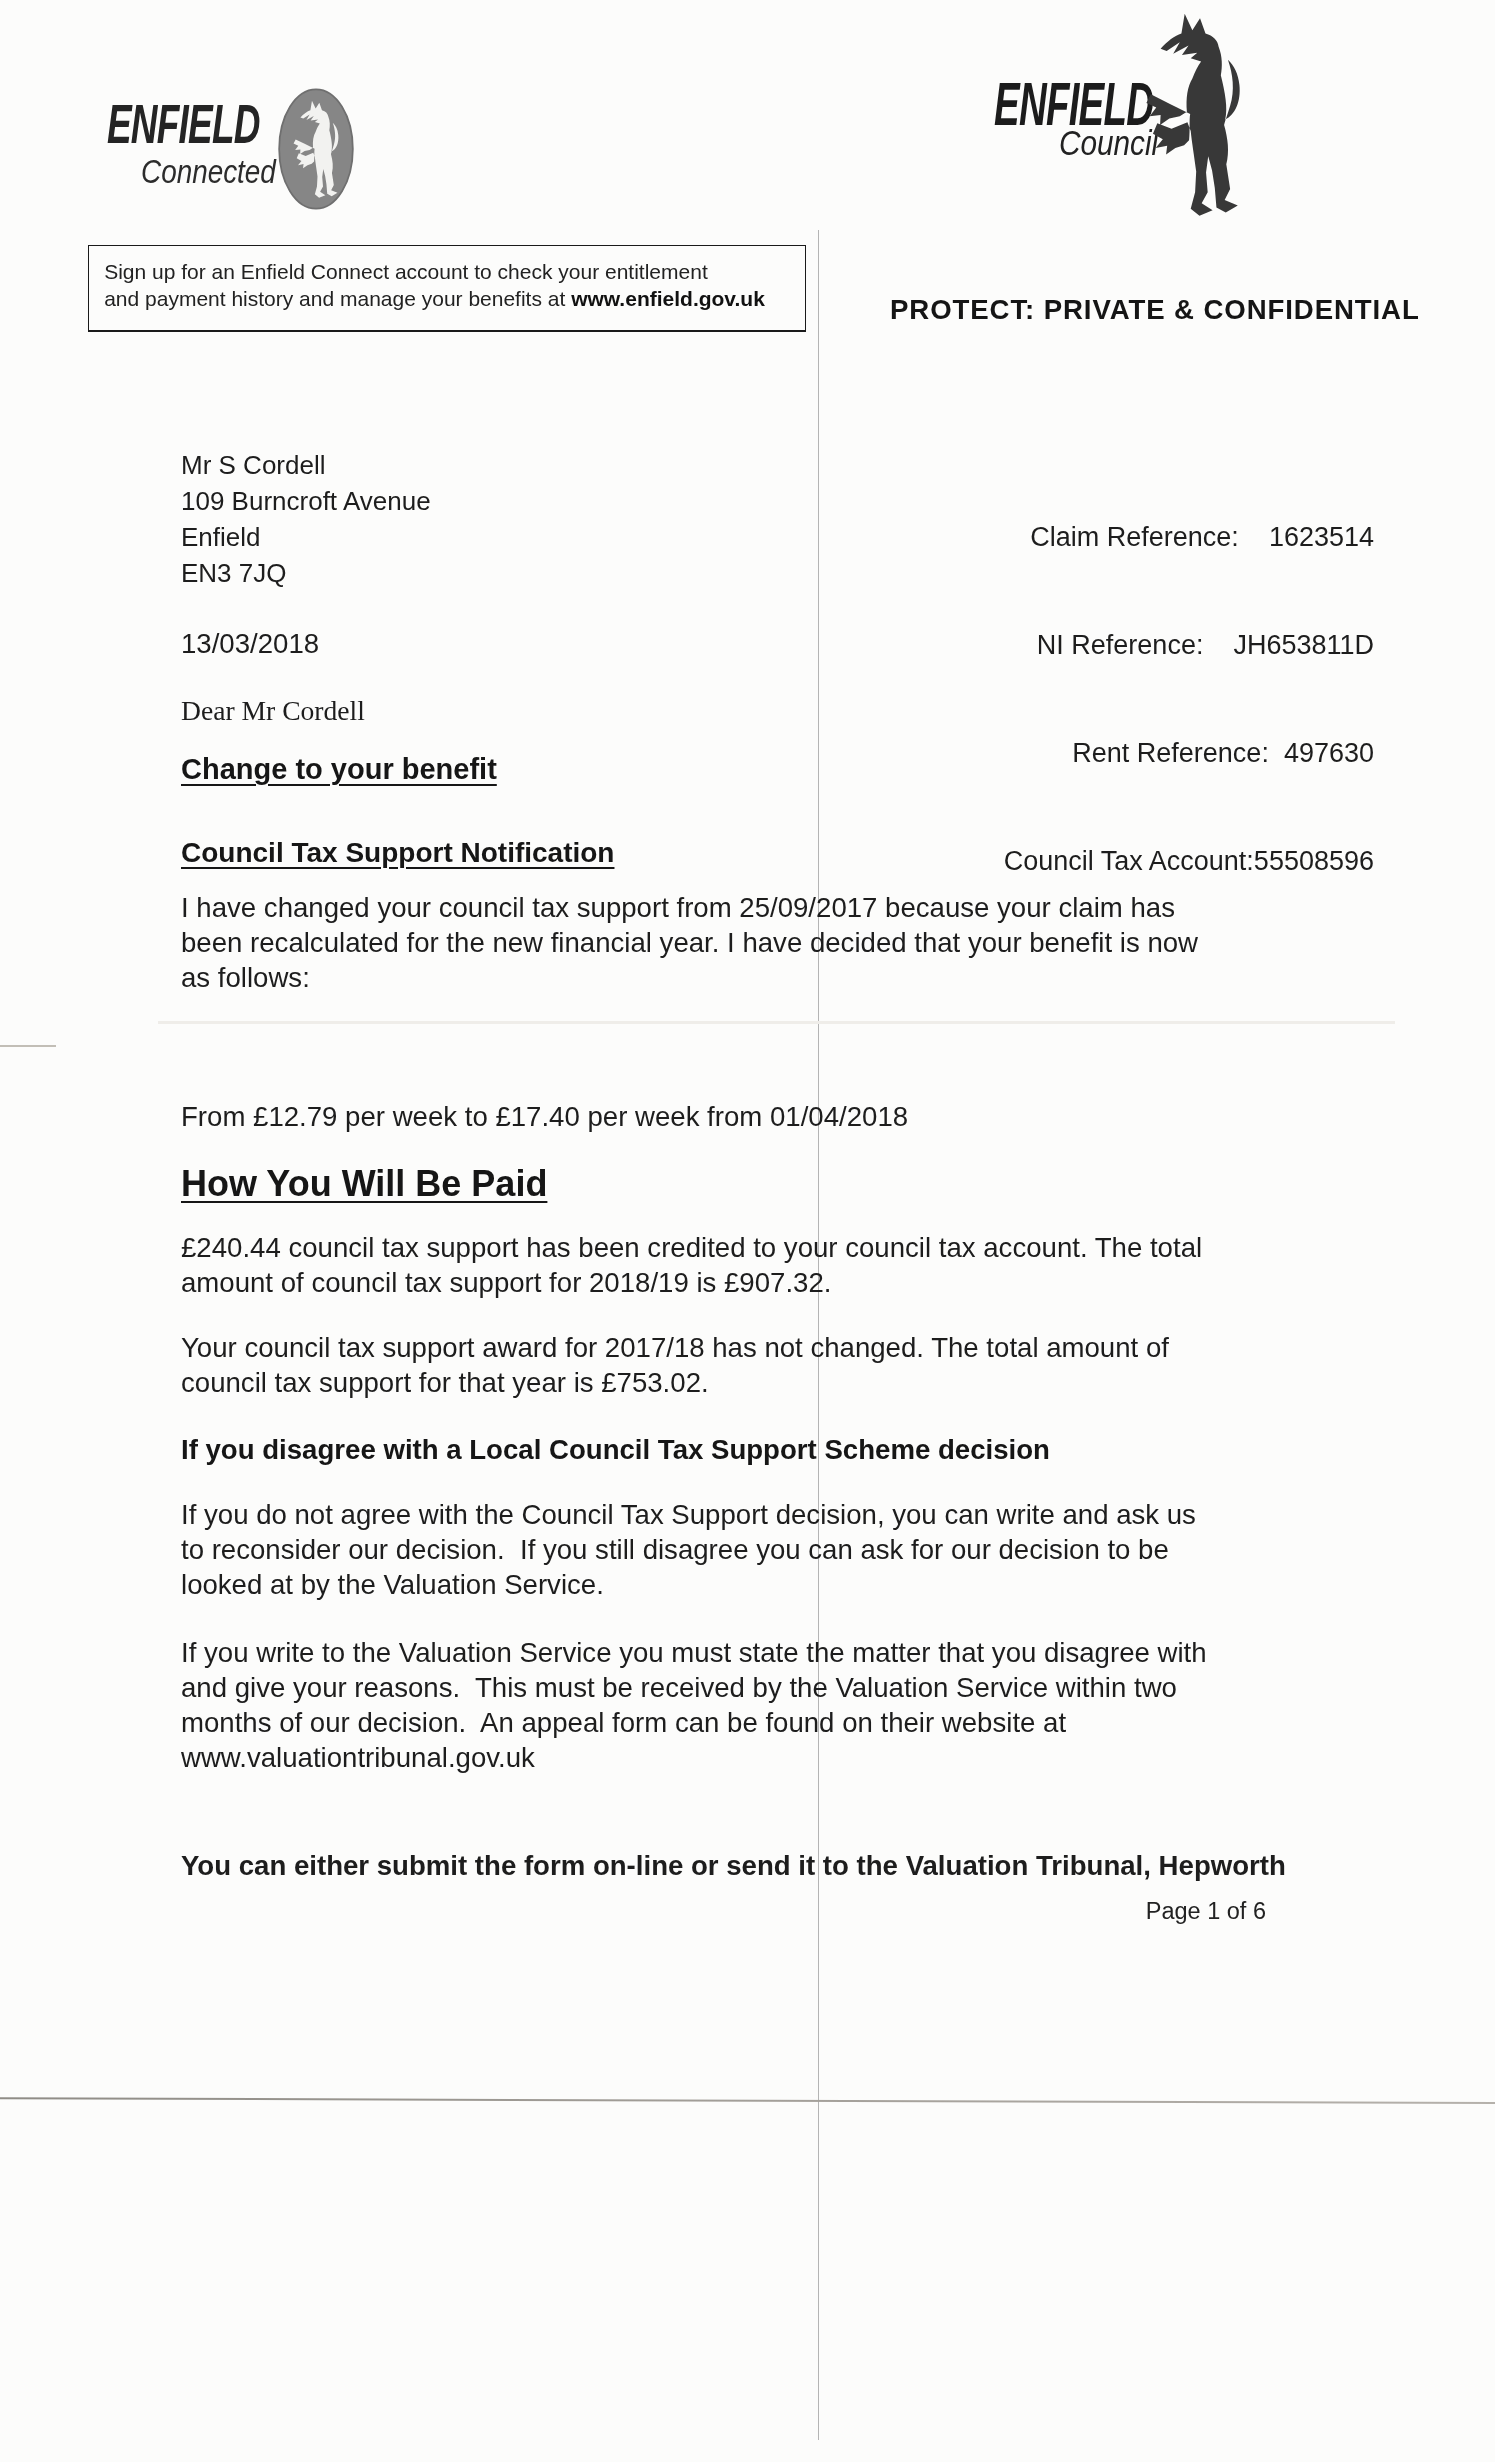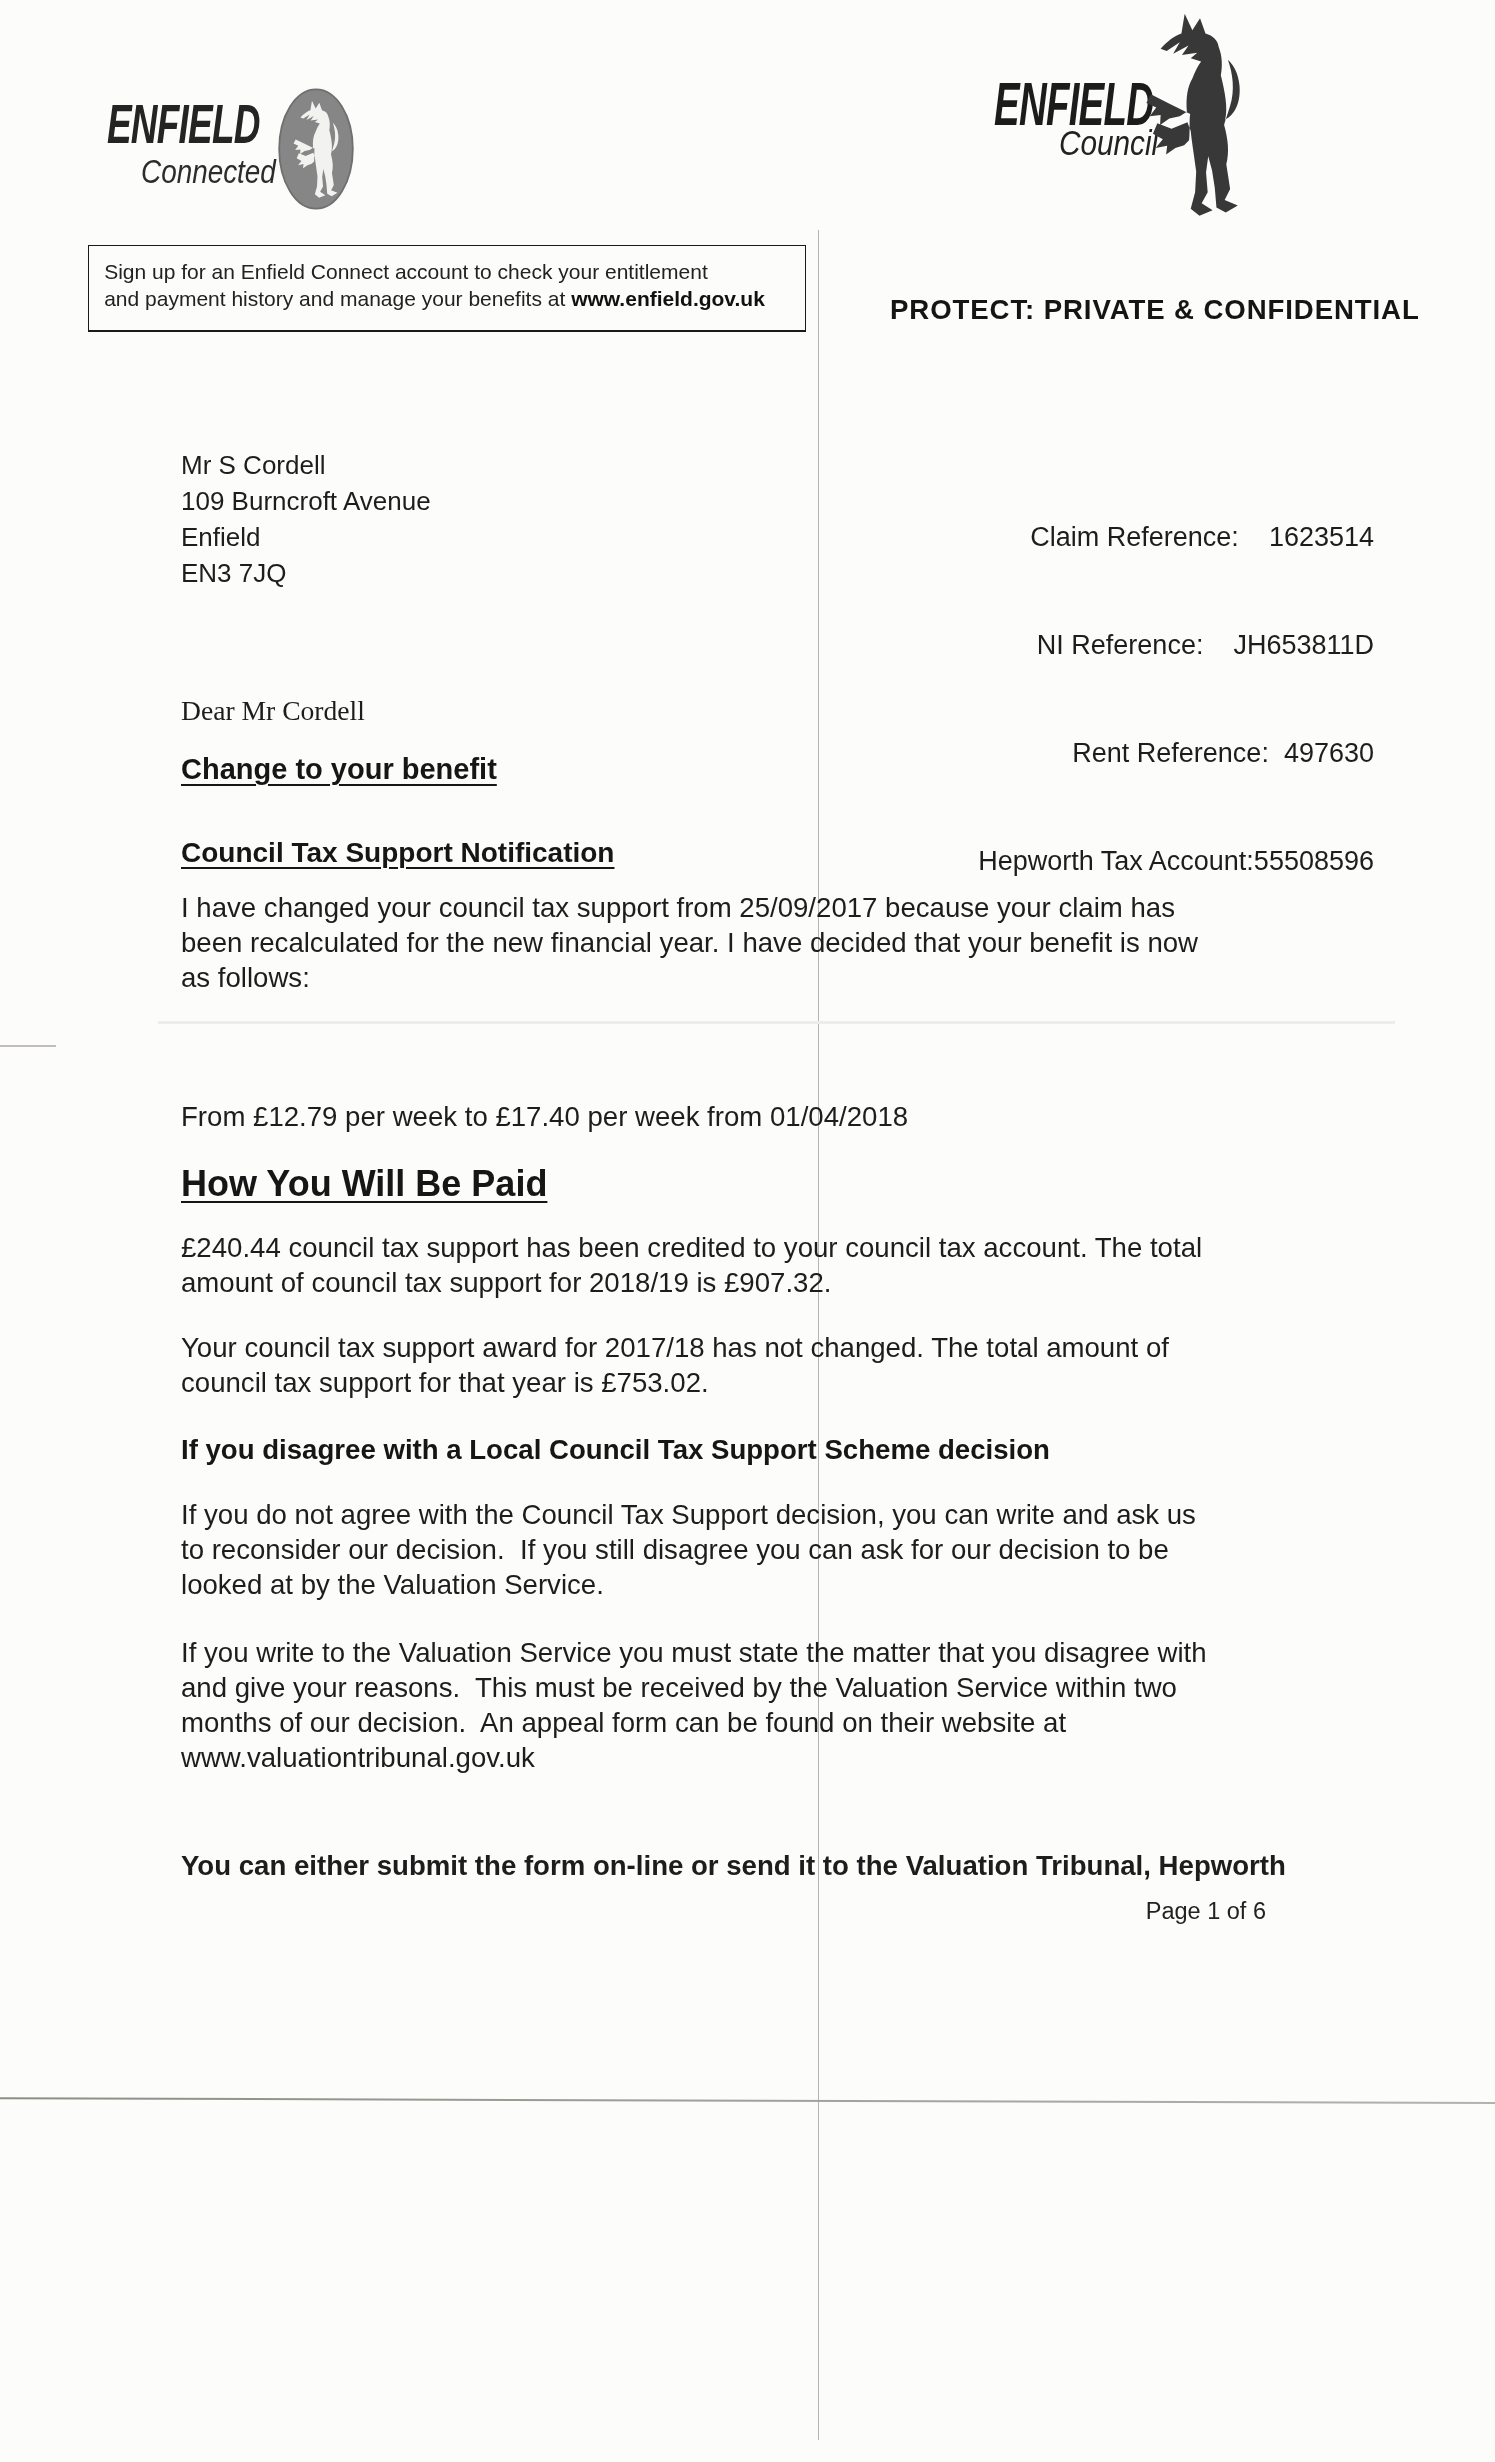--- a/index.html
+++ b/index.html
@@ -115,23 +115,24 @@
     <div>Mr S Cordell</div>
     <div>109 Burncroft Avenue</div>
     <div>Enfield</div>
     <div>EN3 7JQ</div>
   </div>
 
   <div class="abs references">
     <div>Claim Reference:    1623514</div>
     <div>NI Reference:    JH653811D</div>
     <div>Rent Reference:  497630</div>
-    <div>Hepworth Tax Account:55508596</div>
+    <div>Council Tax Account:55508596</div>
   </div>
 
+  <div class="abs body-text date">13/03/2018</div>
   <div class="abs body-text salutation">Dear Mr Cordell</div>
   <div class="abs body-text h1 h-underline">Change to your benefit</div>
   <div class="abs body-text h2 h-underline">Council Tax Support Notification</div>
   <div class="abs body-text p1">I have changed your council tax support from 25/09/2017 because your claim has
 been recalculated for the new financial year. I have decided that your benefit is now
 as follows:</div>
   <div class="abs body-text p3">From £12.79 per week to £17.40 per week from 01/04/2018</div>
   <div class="abs body-text h3 h-underline">How You Will Be Paid</div>
   <div class="abs body-text p4">£240.44 council tax support has been credited to your council tax account. The total
 amount of council tax support for 2018/19 is £907.32.</div>

